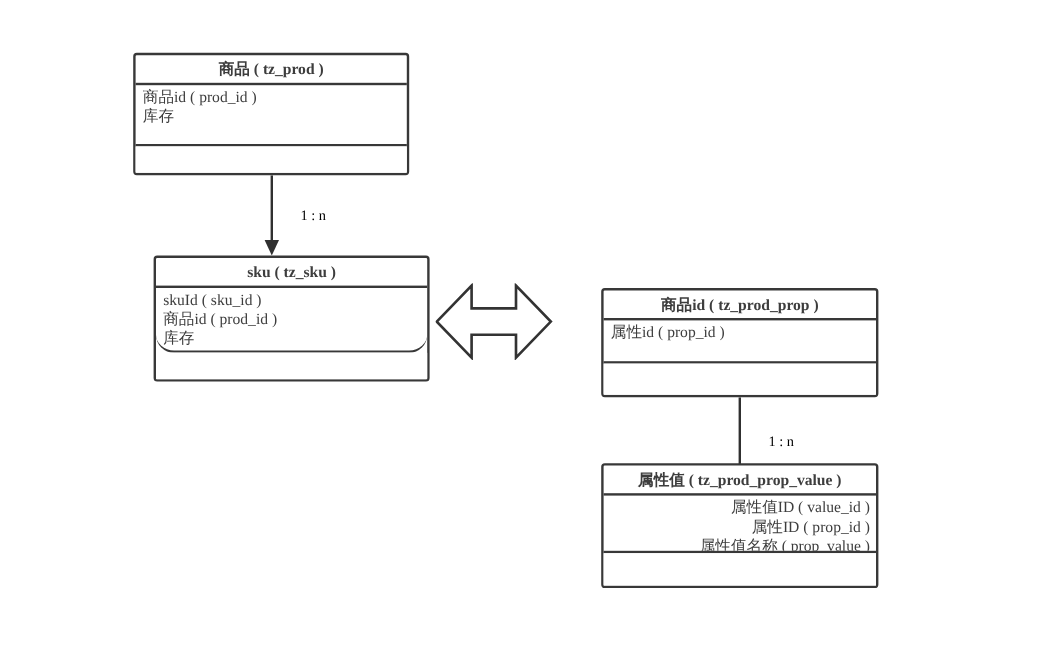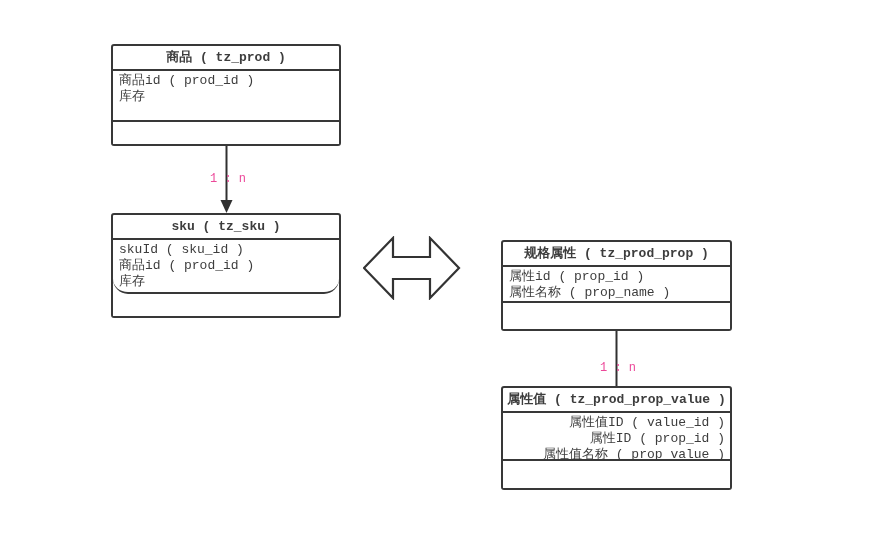--- a/index.html
+++ b/index.html
@@ -6,21 +6,21 @@
     margin: 0;
     padding: 0;
     background: #ffffff;
   }
   #canvas {
     position: relative;
     width: 884px;
     height: 539px;
     background: #ffffff;
     overflow: hidden;
-    font-family: Liberation Mono, monospace;
+    font-family: Liberation Serif, serif;
     color: #3d3d3d;
   }
   .entity {
     position: absolute;
     box-sizing: border-box;
     background: #ffffff;
     border: 2px solid #383838;
     border-radius: 3px;
     display: flex;
     flex-direction: column;
@@ -52,22 +52,23 @@
     background: #ffffff;
   }
   .connector {
     position: absolute;
   }
   .conn-label {
     position: absolute;
     transform: translateX(-50%);
     font-size: 12px;
     line-height: 14px;
-    color: #ec4899;
+    color: #000000;
     white-space: nowrap;
+    margin-left: 33px;
   }
   svg { display: block; }
 </style>
 </head>
 <body>
 
 <div id="canvas">
 
   <div class="entity" style="left:111px; top:44px; width:230px; height:102px;">
     <div class="entity-title">商品 ( tz_prod )</div>
@@ -79,41 +80,40 @@
   </div>
 
   <div class="connector" style="left:218px; top:146px;">
     <svg width="17" height="67" viewBox="0 0 17 67">
       <line x1="8.5" y1="0" x2="8.5" y2="57" stroke="#303030" stroke-width="2"></line>
       <polygon points="2.5,54 14.5,54 8.5,67" fill="#303030"></polygon>
     </svg>
   </div>
   <span class="conn-label" style="left:228px; top:172px;">1 : n</span>
 
-  <div class="entity" style="left:111px; top:213px; width:230px; height:105px;">
+  <div class="entity" style="left:128px; top:213px; width:230px; height:105px;">
     <div class="entity-title">sku ( tz_sku )</div>
     <div class="entity-body" style="height:54px;border-radius:15px;">
       <div class="entity-row">skuId ( sku_id )</div>
       <div class="entity-row">商品id ( prod_id )</div>
       <div class="entity-row">库存</div>
     </div>
     <div class="entity-footer"></div>
   </div>
 
   <div class="connector" style="left:363px; top:236px;">
     <svg width="98" height="64" viewBox="0 0 98 64">
       <polygon points="1,32 30,2 30,21 67,21 67,2 96,32 67,62 67,43 30,43 30,62" fill="#ffffff" stroke="#333333" stroke-width="2.2" stroke-linejoin="miter"></polygon>
     </svg>
   </div>
 
   <div class="entity" style="left:501px; top:240px; width:231px; height:91px;">
-    <div class="entity-title">规格属性 ( tz_prod_prop )</div>
+    <div class="entity-title">商品id ( tz_prod_prop )</div>
     <div class="entity-body" style="height:36px;">
       <div class="entity-row">属性id ( prop_id )</div>
-      <div class="entity-row">属性名称 ( prop_name )</div>
     </div>
     <div class="entity-footer"></div>
   </div>
 
   <div class="connector" style="left:608px; top:331px;">
     <svg width="17" height="79" viewBox="0 0 17 79">
       <line x1="8.5" y1="0" x2="8.5" y2="69" stroke="#303030" stroke-width="2"></line>
       <polygon points="2.5,66 14.5,66 8.5,79" fill="#303030"></polygon>
     </svg>
   </div>

